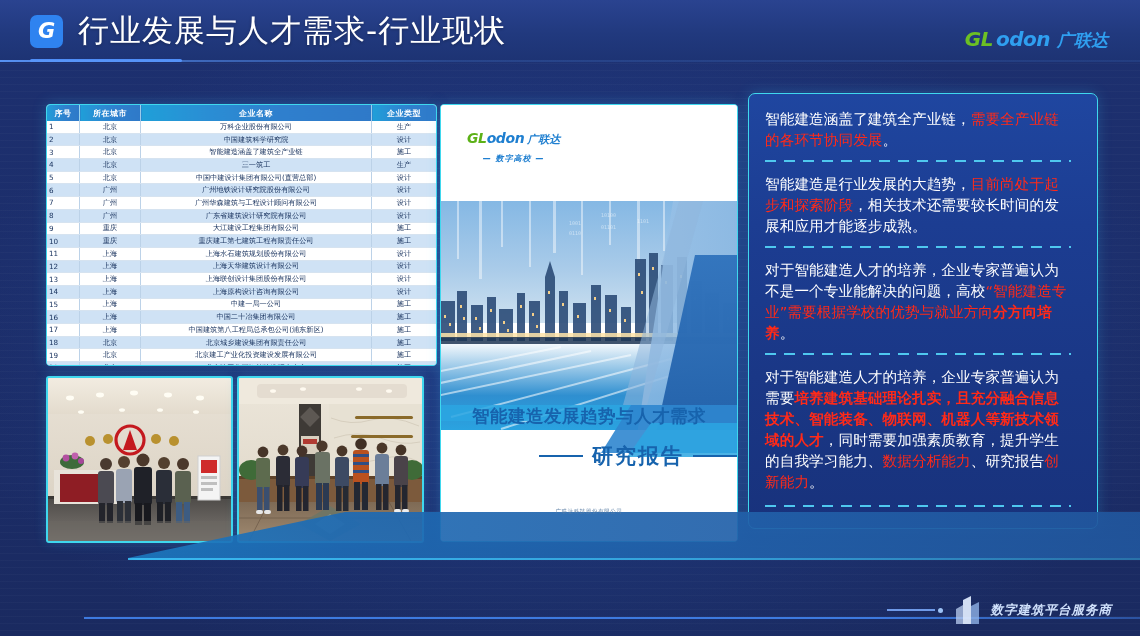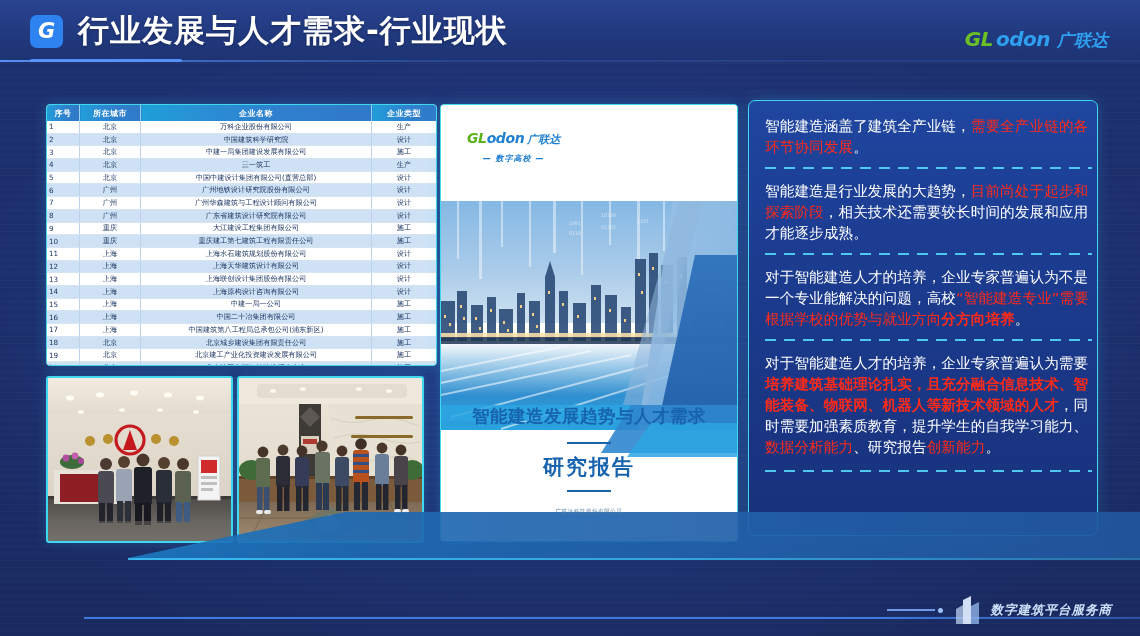--- a/index.html
+++ b/index.html
@@ -35,21 +35,21 @@
     background:#4f8ef7;border-radius:2px;
   }
   #logo-mark{
     position:absolute;left:30px;top:15px;width:33px;height:33px;border-radius:7px;
     background:#2f83f0;display:flex;align-items:center;justify-content:center;
     color:#ffffff;font-size:21px;font-weight:bold;font-style:italic;line-height:1;
     font-family:"DejaVu Sans",sans-serif;
   }
   #header-title{
     position:absolute;left:78px;top:8px;height:46px;display:flex;align-items:center;
-    color:#ffffff;font-size:31px;font-weight:bold;letter-spacing:1px;
+    color:#ffffff;font-size:31px;font-weight:normal;letter-spacing:1px;
     text-shadow:0 1px 3px rgba(0,0,0,0.3);
     font-family:"DejaVu Sans","Liberation Sans",sans-serif;
   }
   #brand{
     position:absolute;right:32px;top:29px;display:flex;align-items:baseline;gap:3px;
     font-style:italic;font-weight:bold;line-height:1;
   }
   #brand .g-green{color:#6cc024;font-size:20px;letter-spacing:-0.5px;font-family:"DejaVu Sans",sans-serif;}
   #brand .g-blue{color:#2f9ff0;font-size:20px;letter-spacing:-0.5px;font-family:"DejaVu Sans",sans-serif;}
   #brand .g-cn{color:#2f9ff0;font-size:17px;margin-left:4px;font-family:"DejaVu Sans",sans-serif;}
@@ -110,39 +110,39 @@
   }
   #cover-title{
     position:absolute;left:0;right:0;top:288px;text-align:center;z-index:5;
   }
   #cover-title .t1{
     color:#1763ad;font-size:17.5px;font-weight:bold;letter-spacing:0.5px;
     font-family:"DejaVu Sans",sans-serif;
     margin-top:11px;
   }
   #cover-title .t2-wrap{
-    margin-top:14px;display:flex;align-items:center;justify-content:flex-end;gap:9px;flex-direction:column;
+    margin-top:14px;display:flex;align-items:center;justify-content:flex-end;gap:9px;
   }
   #cover-title .rule{width:44px;height:2px;background:#1763ad;}
   #cover-title .t2{
     color:#1763ad;font-size:21px;font-weight:bold;letter-spacing:2px;
     font-family:"DejaVu Sans",sans-serif;
   }
   #cover-footer{
     position:absolute;left:0;right:0;bottom:26px;text-align:center;z-index:5;
     color:#5c7fa5;font-size:5.5px;letter-spacing:0.6px;font-family:"DejaVu Sans",sans-serif;
   }
 
   
   #text-panel{
-    position:absolute;left:748px;top:100px;width:350px;height:436px;
+    position:absolute;left:748px;top:93px;width:350px;height:436px;
     border:1.5px solid #3fd8ee;border-radius:7px;
     background:linear-gradient(180deg,#1f46a0 0%,#1c3d92 30%,#1a3786 65%,#18327c 100%);
     box-shadow:0 0 14px rgba(60,200,255,0.22);
-    padding:14px 5px 0 16px;box-sizing:border-box;
+    padding:14px 26px 0 16px;box-sizing:border-box;
     color:#ffffff;
   }
   .para{
     font-size:14.6px;line-height:1.44;color:#ffffff;
     font-family:"DejaVu Sans",sans-serif;letter-spacing:0.1px;
   }
   .para .hl{color:#ff2a18;}
   .para .hlb{color:#ff2a18;font-weight:bold;}
   .dash{
     height:10px;margin:6px 0 7px 0;
@@ -217,21 +217,21 @@
           </tr>
           <tr>
             <td class="c-no">2</td>
             <td class="c-city">北京</td>
             <td class="c-name">中国建筑科学研究院</td>
             <td class="c-type">设计</td>
           </tr>
           <tr>
             <td class="c-no">3</td>
             <td class="c-city">北京</td>
-            <td class="c-name">中建一局集团建设发展有限公司</td>
+            <td class="c-name">智能建造涵盖了建筑全产业链</td>
             <td class="c-type">施工</td>
           </tr>
           <tr>
             <td class="c-no">4</td>
             <td class="c-city">北京</td>
             <td class="c-name">三一筑工</td>
             <td class="c-type">生产</td>
           </tr>
           <tr>
             <td class="c-no">5</td>

